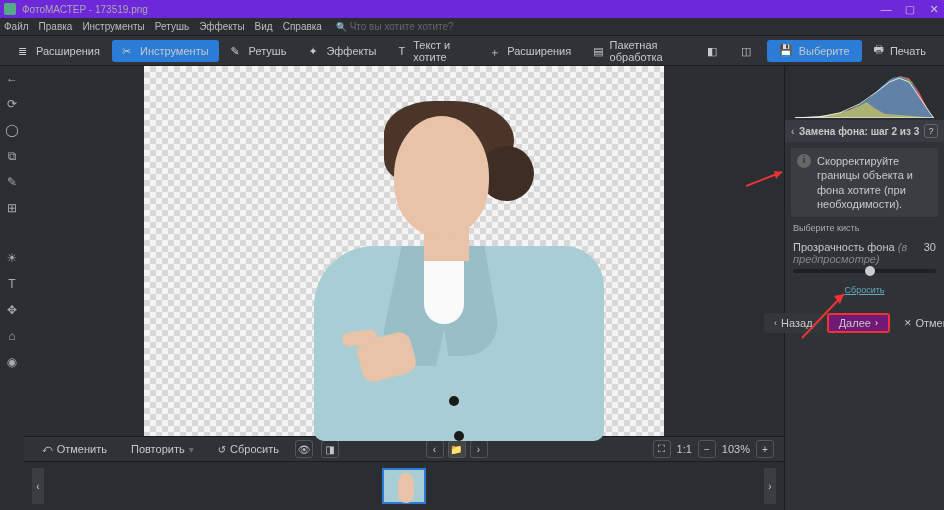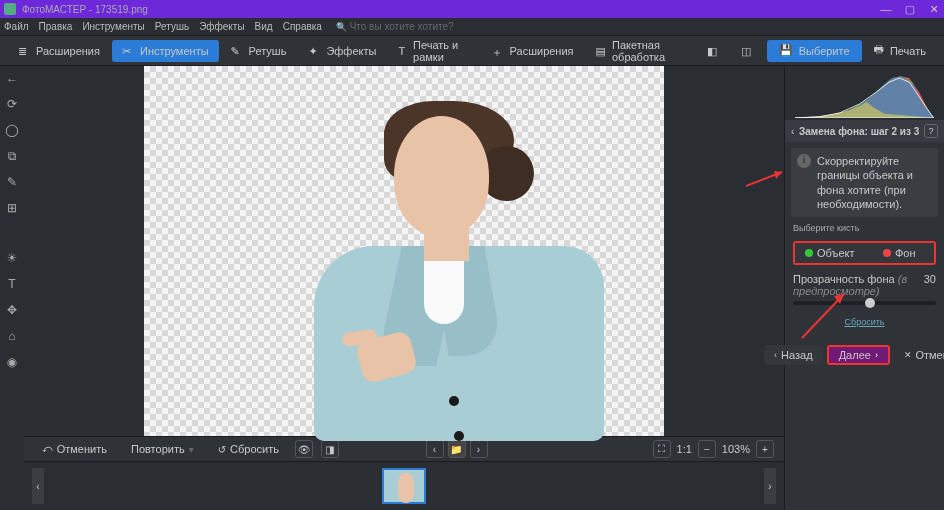--- a/index.html
+++ b/index.html
@@ -111,21 +111,21 @@
   <div class="tbtn">
       <span class="ico">✎</span>
       <span>Ретушь</span>
     </div>
   <div class="tbtn">
       <span class="ico">✦</span>
       <span>Эффекты</span>
     </div>
   <div class="tbtn">
       <span class="ico">T</span>
-      <span>Печать и рамки</span>
+      <span>Текст и хотите</span>
     </div>
   <div class="tbtn">
       <span class="ico">＋</span>
       <span>Расширения</span>
     </div>
   <div class="tbtn">
       <span class="ico">▤</span>
       <span>Пакетная обработка</span>
     </div>
   <div class="tbtn">
@@ -226,30 +226,20 @@
       <span class="back">‹</span>
       <span class="title">Замена фона: шаг 2 из 3</span>
       <span class="help">?</span>
     </div>
     <div class="infobox">
       <div class="i">i</div>
       <div>Скорректируйте границы объекта и фона хотите (при необходимости).</div>
     </div>
     <div class="panel-body">
       <div class="label">Выберите кисть</div>
-      <div class="brush-row">
-        <div class="brush-btn">
-            <span class="dot" style="background:#3c3"></span>
-            <span>Объект</span>
-          </div>
-        <div class="brush-btn">
-            <span class="dot" style="background:#e44"></span>
-            <span>Фон</span>
-          </div>
-      </div>
 
       <div class="slider-row">
         <div class="top">
             <span><span>Прозрачность фона</span> <i style="color:#888">(в предпросмотре)</i></span>
             <span>30</span>
           </div>
         <div class="slider-track">
             <div class="slider-thumb" style="left:50%"></div>
           </div>
       </div>

